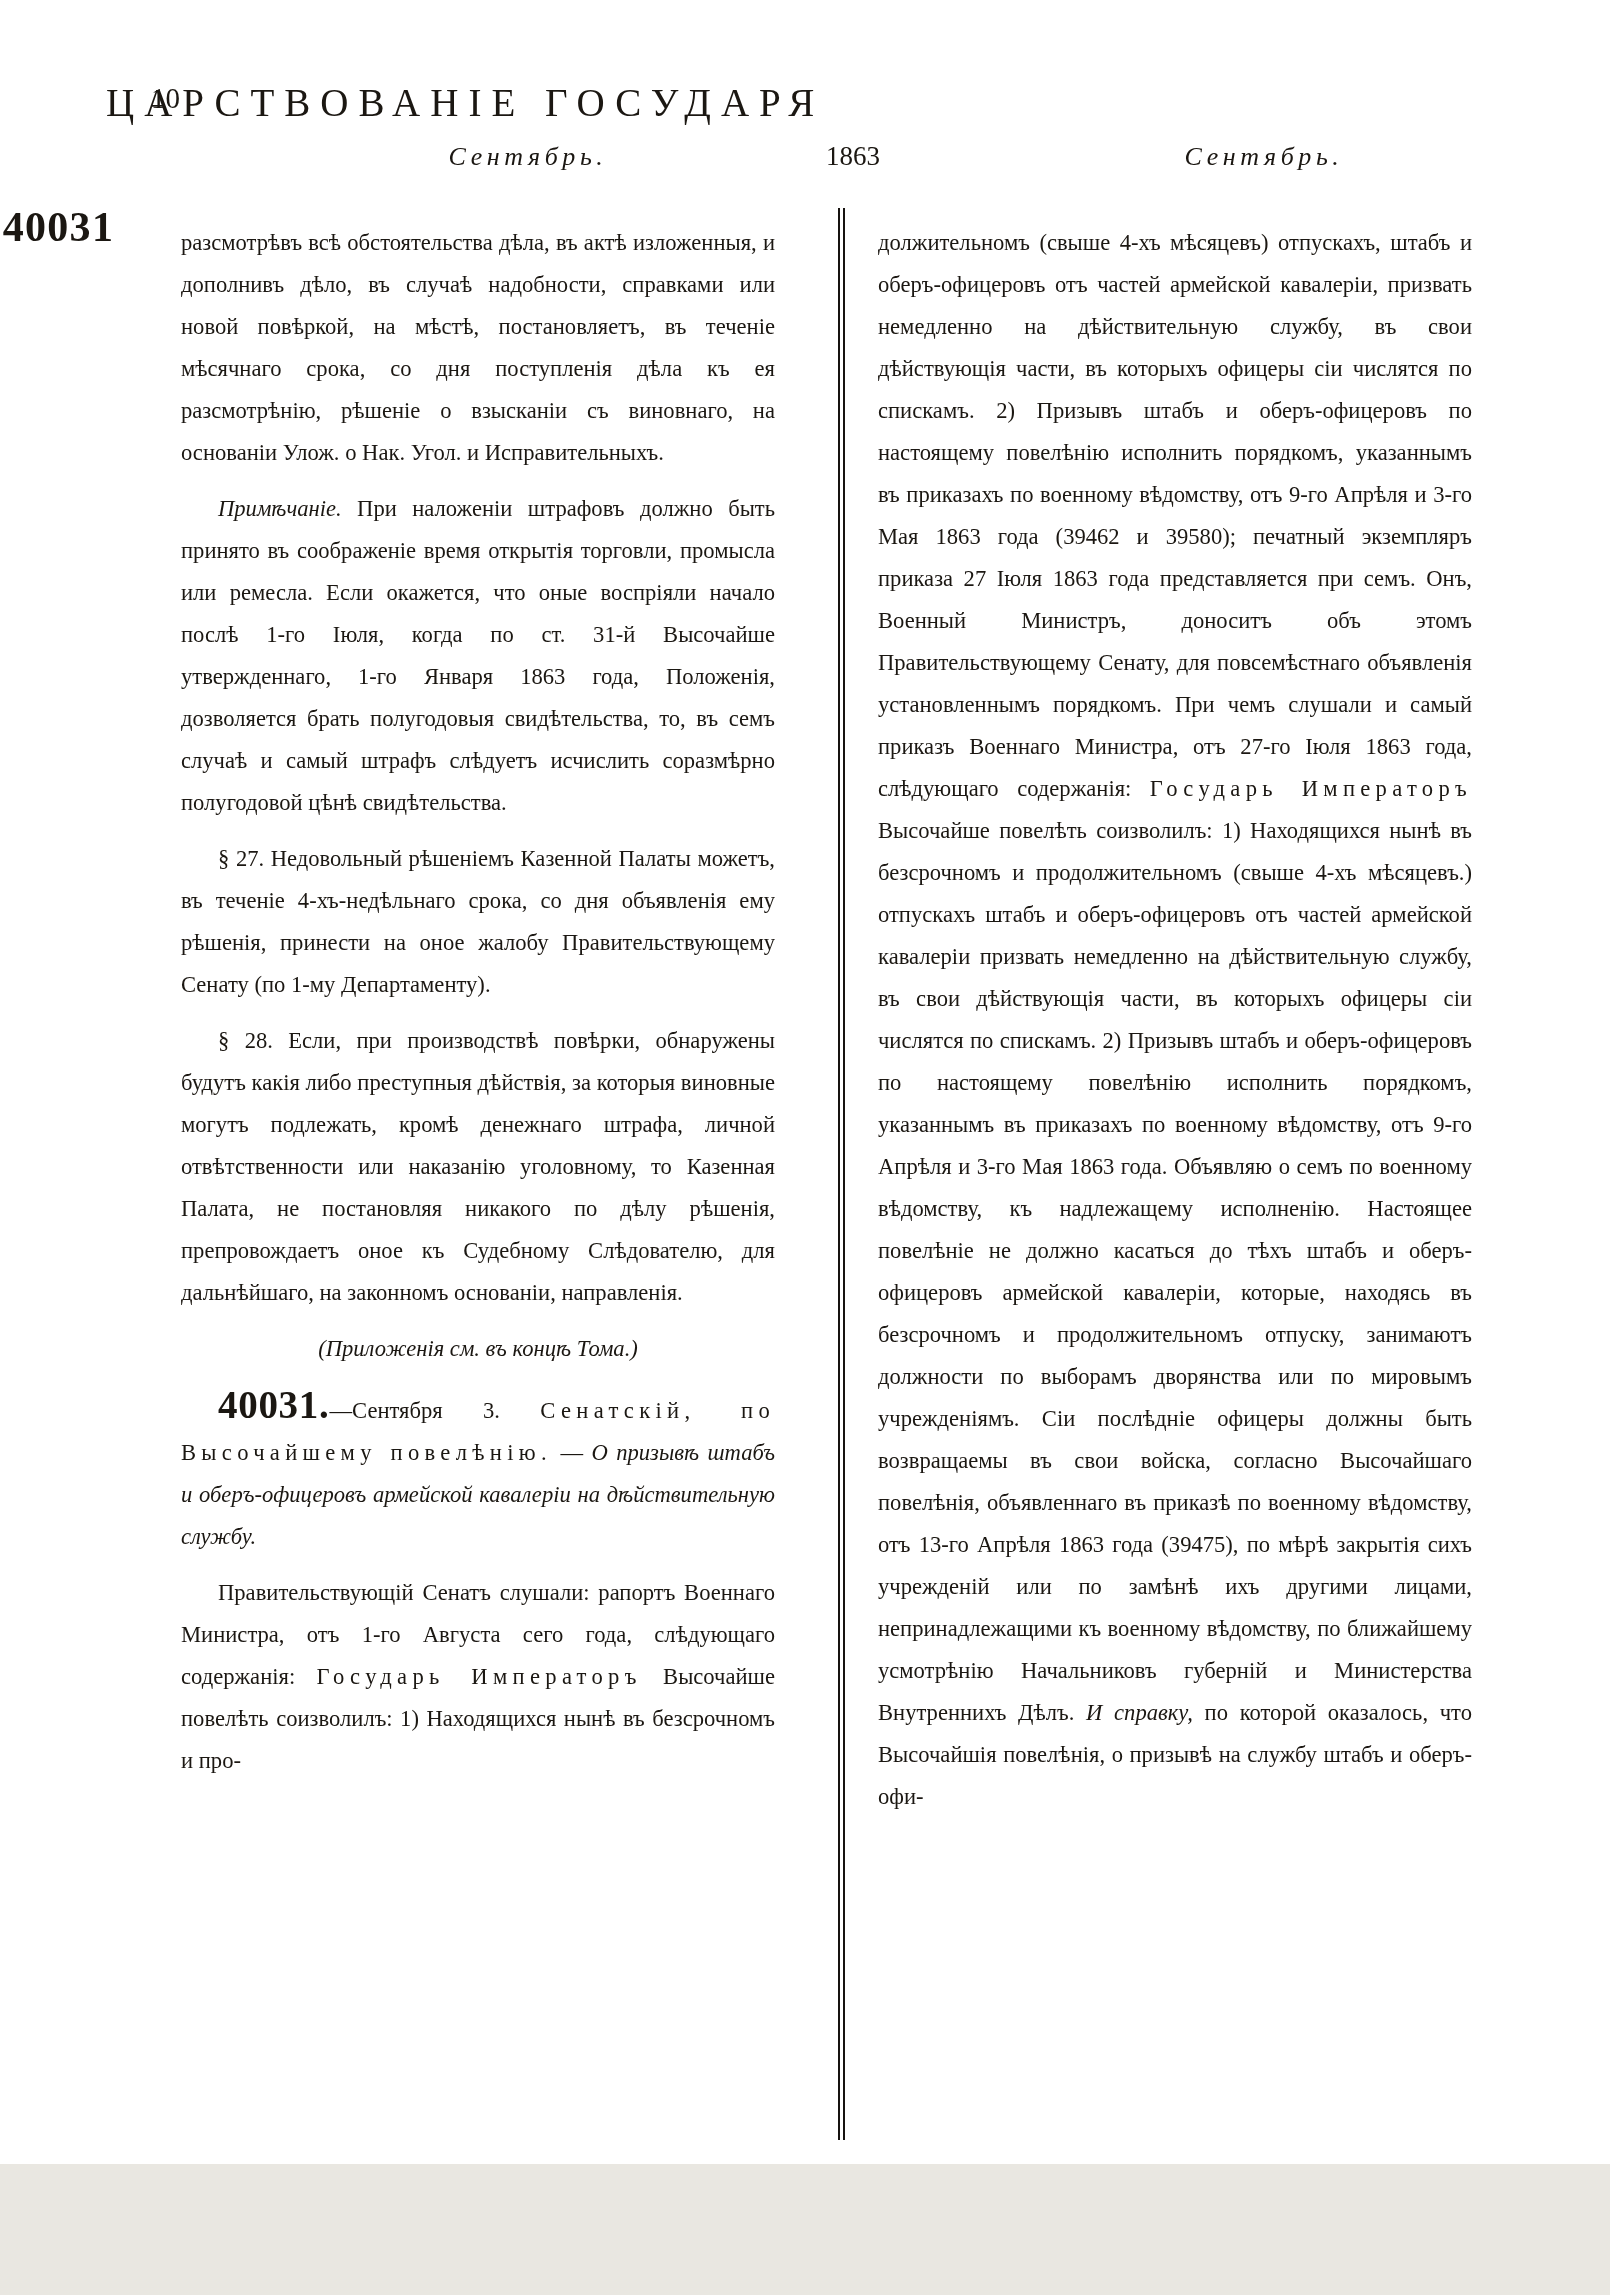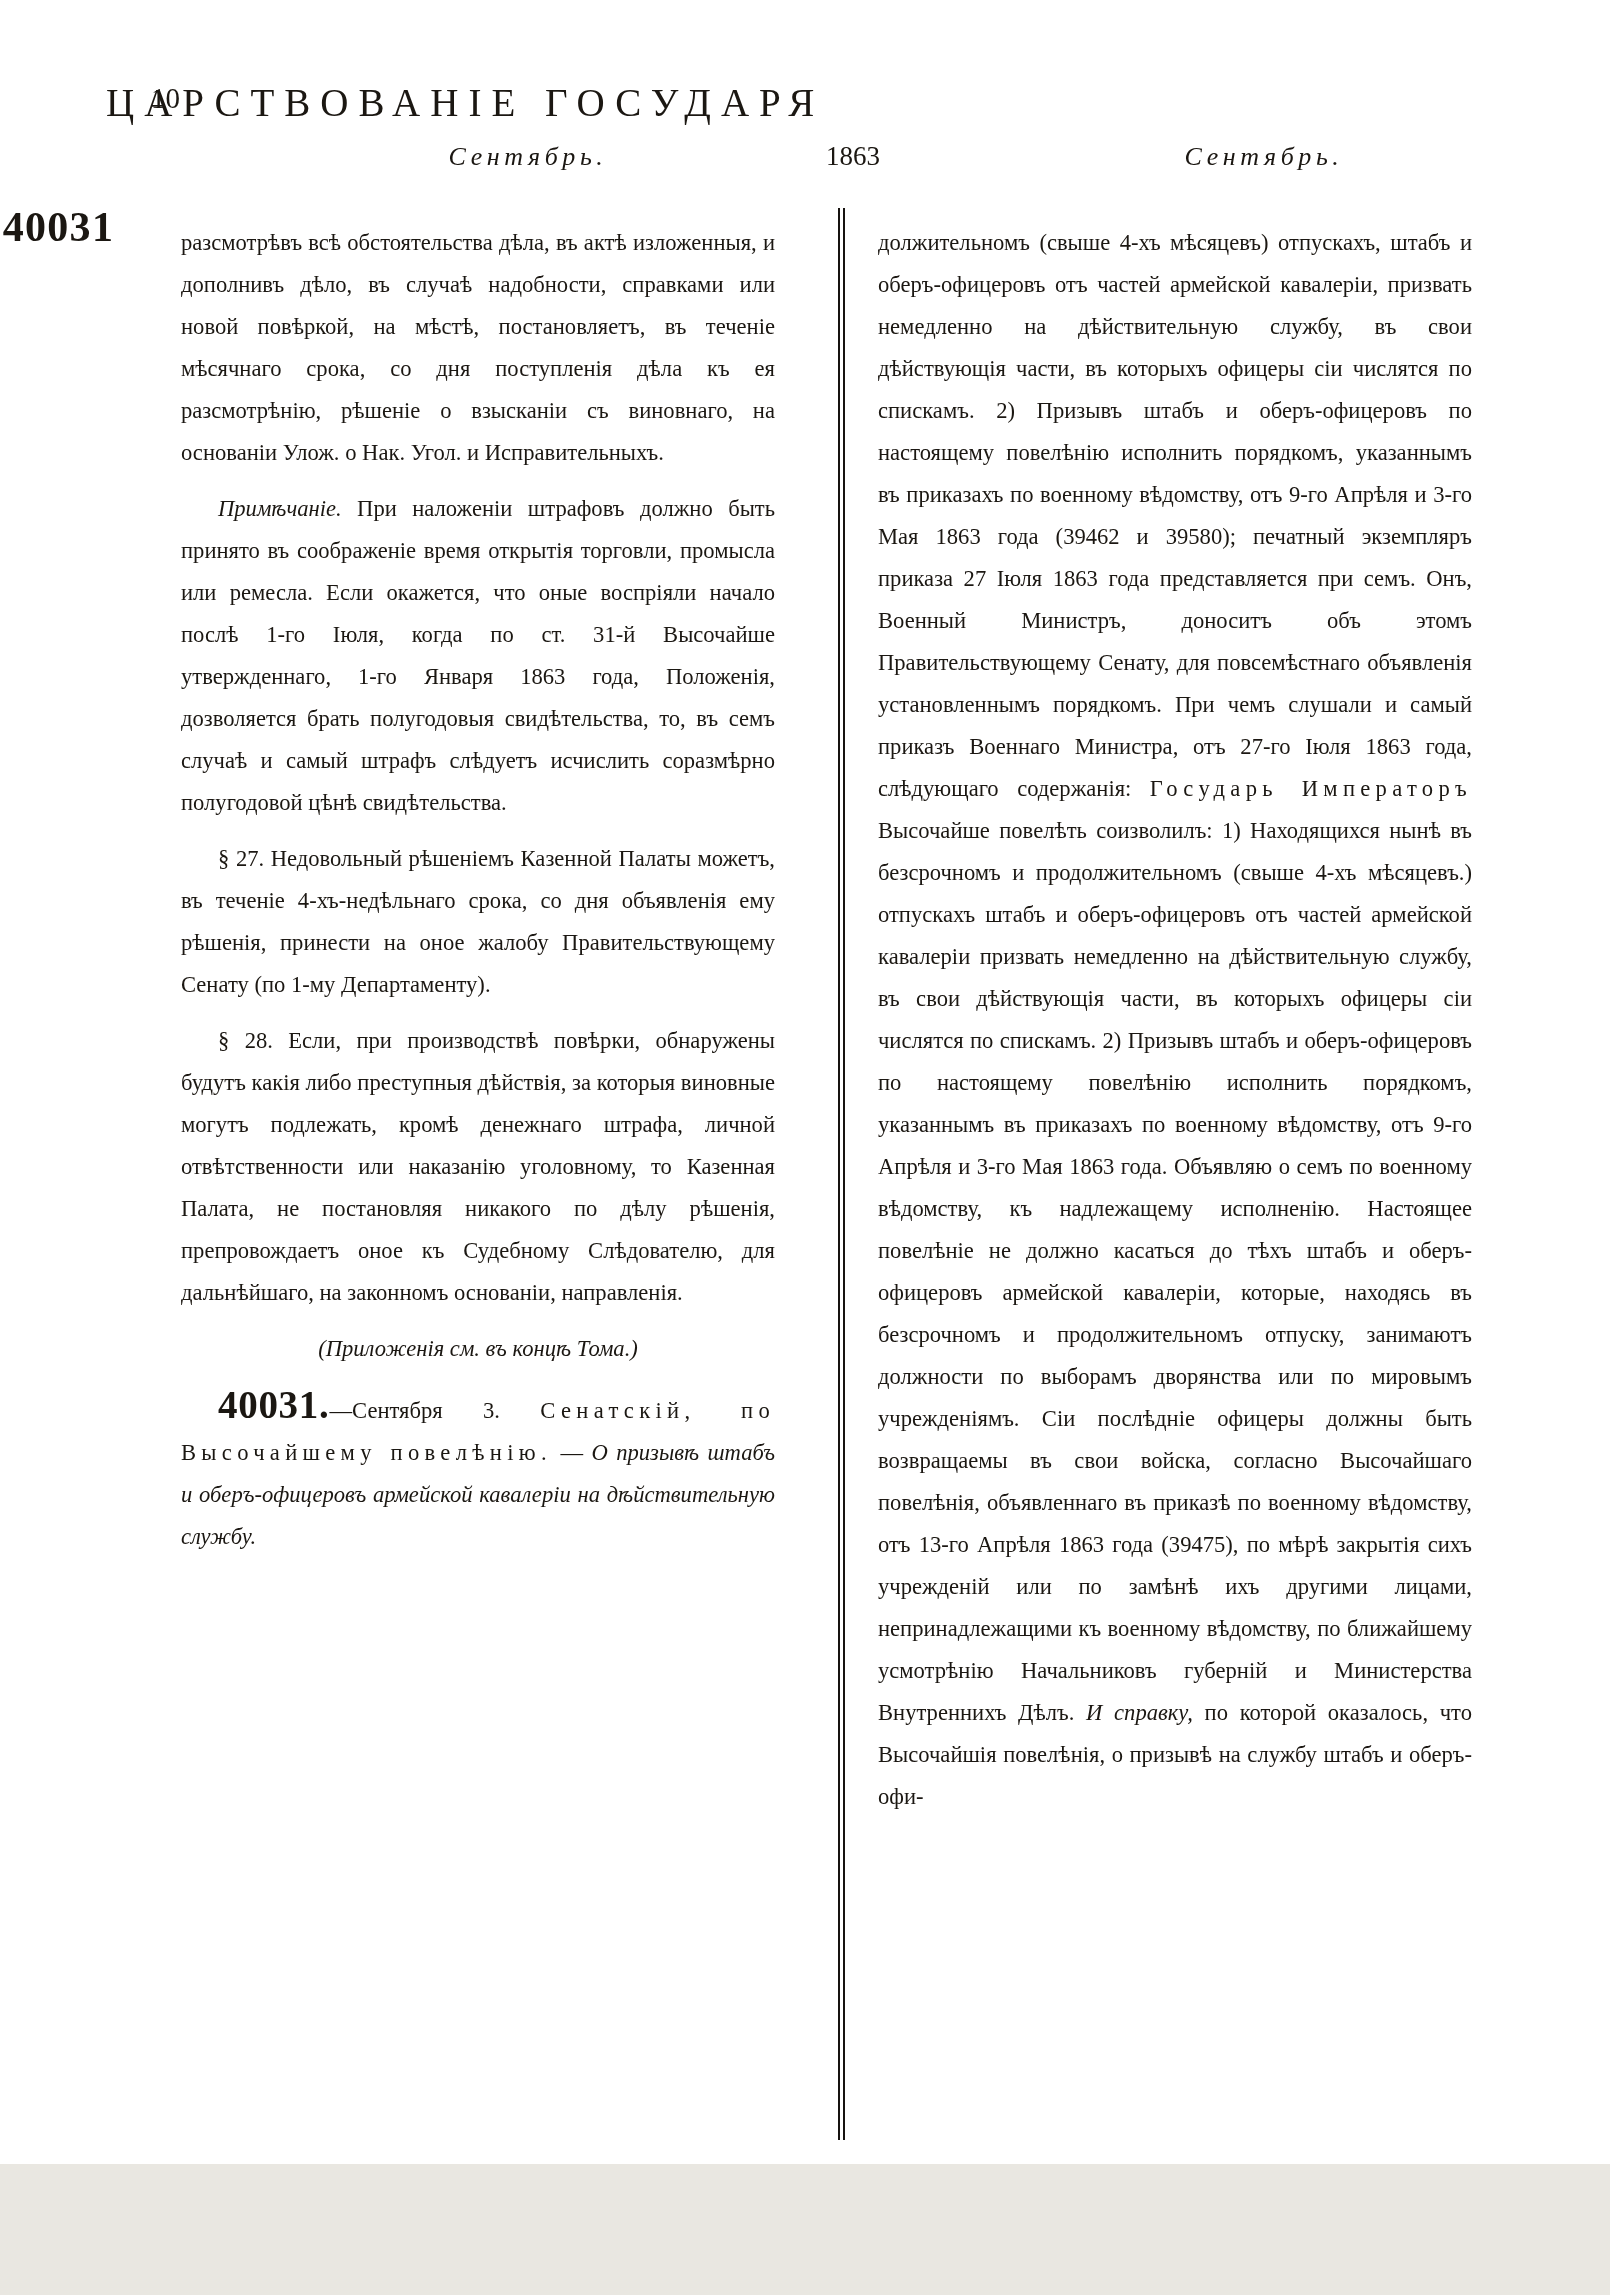--- a/index.html
+++ b/index.html
@@ -79,20 +79,21 @@
 
   <div class="divider"></div>
 
   <div class="col col-left">
     <p class="no-indent">разсмотрѣвъ всѣ обстоятельства дѣла, въ актѣ изложенныя, и дополнивъ дѣло, въ случаѣ надобности, справками или новой повѣркой, на мѣстѣ, постановляетъ, въ теченіе мѣсячнаго срока, со дня поступленія дѣла къ ея разсмотрѣнію, рѣшеніе о взысканіи съ виновнаго, на основаніи Улож. о Нак. Угол. и Исправительныхъ.</p>
     <p><span class="italic">Примѣчаніе.</span><span> При наложеніи штрафовъ должно быть принято въ соображеніе время открытія торговли, промысла или ремесла. Если окажется, что оные воспріяли начало послѣ 1-го Іюля, когда по ст. 31-й Высочайше утвержденнаго, 1-го Января 1863 года, Положенія, дозволяется брать полугодовыя свидѣтельства, то, въ семъ случаѣ и самый штрафъ слѣдуетъ исчислить соразмѣрно полугодовой цѣнѣ свидѣтельства.</span></p>
     <p>§ 27. Недовольный рѣшеніемъ Казенной Палаты можетъ, въ теченіе 4-хъ-недѣльнаго срока, со дня объявленія ему рѣшенія, принести на оное жалобу Правительствующему Сенату (по 1-му Департаменту).</p>
     <p>§ 28. Если, при производствѣ повѣрки, обнаружены будутъ какія либо преступныя дѣйствія, за которыя виновные могутъ подлежать, кромѣ денежнаго штрафа, личной отвѣтственности или наказанію уголовному, то Казенная Палата, не постановляя никакого по дѣлу рѣшенія, препровождаетъ оное къ Судебному Слѣдователю, для дальнѣйшаго, на законномъ основаніи, направленія.</p>
     <p class="centered italic">(Приложенія см. въ концѣ Тома.)</p>
     <p><span class="entry-number">40031.</span><span>—Сентября 3. </span><span class="spaced">Сенатскій, по Высочайшему повелѣнію.</span><span> — </span><span class="italic">О призывѣ штабъ и оберъ-офицеровъ армейской кавалеріи на дѣйствительную службу.</span></p>
+    <p><span>Правительствующій Сенатъ слушали: рапортъ Военнаго Министра, отъ 1-го Августа сего года, слѣдующаго содержанія: </span><span class="spaced">Государь Императоръ</span><span> Высочайше повелѣть соизволилъ: 1) Находящихся нынѣ въ безсрочномъ и про-</span></p>
   </div>
 
   <div class="col col-right">
     <p class="no-indent"><span>должительномъ (свыше 4-хъ мѣсяцевъ) отпускахъ, штабъ и оберъ-офицеровъ отъ частей армейской кавалеріи, призвать немедленно на дѣйствительную службу, въ свои дѣйствующія части, въ которыхъ офицеры сіи числятся по спискамъ. 2) Призывъ штабъ и оберъ-офицеровъ по настоящему повелѣнію исполнить порядкомъ, указаннымъ въ приказахъ по военному вѣдомству, отъ 9-го Апрѣля и 3-го Мая 1863 года (39462 и 39580); печатный экземпляръ приказа 27 Іюля 1863 года представляется при семъ. Онъ, Военный Министръ, доноситъ объ этомъ Правительствующему Сенату, для повсемѣстнаго объявленія установленнымъ порядкомъ. При чемъ слушали и самый приказъ Военнаго Министра, отъ 27-го Іюля 1863 года, слѣдующаго содержанія: </span><span class="spaced">Государь Императоръ</span><span> Высочайше повелѣть соизволилъ: 1) Находящихся нынѣ въ безсрочномъ и продолжительномъ (свыше 4-хъ мѣсяцевъ.) отпускахъ штабъ и оберъ-офицеровъ отъ частей армейской кавалеріи призвать немедленно на дѣйствительную службу, въ свои дѣйствующія части, въ которыхъ офицеры сіи числятся по спискамъ. 2) Призывъ штабъ и оберъ-офицеровъ по настоящему повелѣнію исполнить порядкомъ, указаннымъ въ приказахъ по военному вѣдомству, отъ 9-го Апрѣля и 3-го Мая 1863 года. Объявляю о семъ по военному вѣдомству, къ надлежащему исполненію. Настоящее повелѣніе не должно касаться до тѣхъ штабъ и оберъ-офицеровъ армейской кавалеріи, которые, находясь въ безсрочномъ и продолжительномъ отпуску, занимаютъ должности по выборамъ дворянства или по мировымъ учрежденіямъ. Сіи послѣдніе офицеры должны быть возвращаемы въ свои войска, согласно Высочайшаго повелѣнія, объявленнаго въ приказѣ по военному вѣдомству, отъ 13-го Апрѣля 1863 года (39475), по мѣрѣ закрытія сихъ учрежденій или по замѣнѣ ихъ другими лицами, непринадлежащими къ военному вѣдомству, по ближайшему усмотрѣнію Начальниковъ губерній и Министерства Внутреннихъ Дѣлъ. </span><span class="italic">И справку,</span><span> по которой оказалось, что Высочайшія повелѣнія, о призывѣ на службу штабъ и оберъ-офи-</span></p>
   </div>
 
 </div>
 
 
 </body></html>

